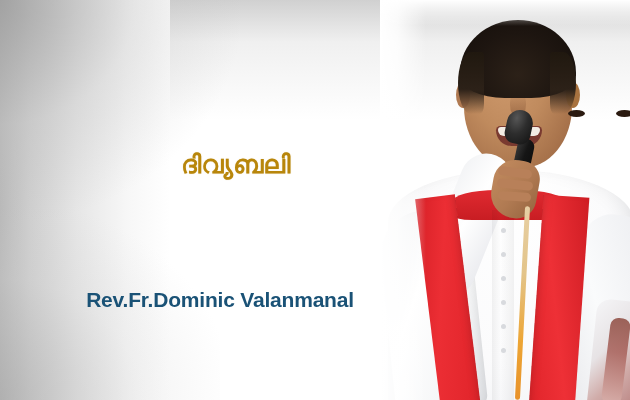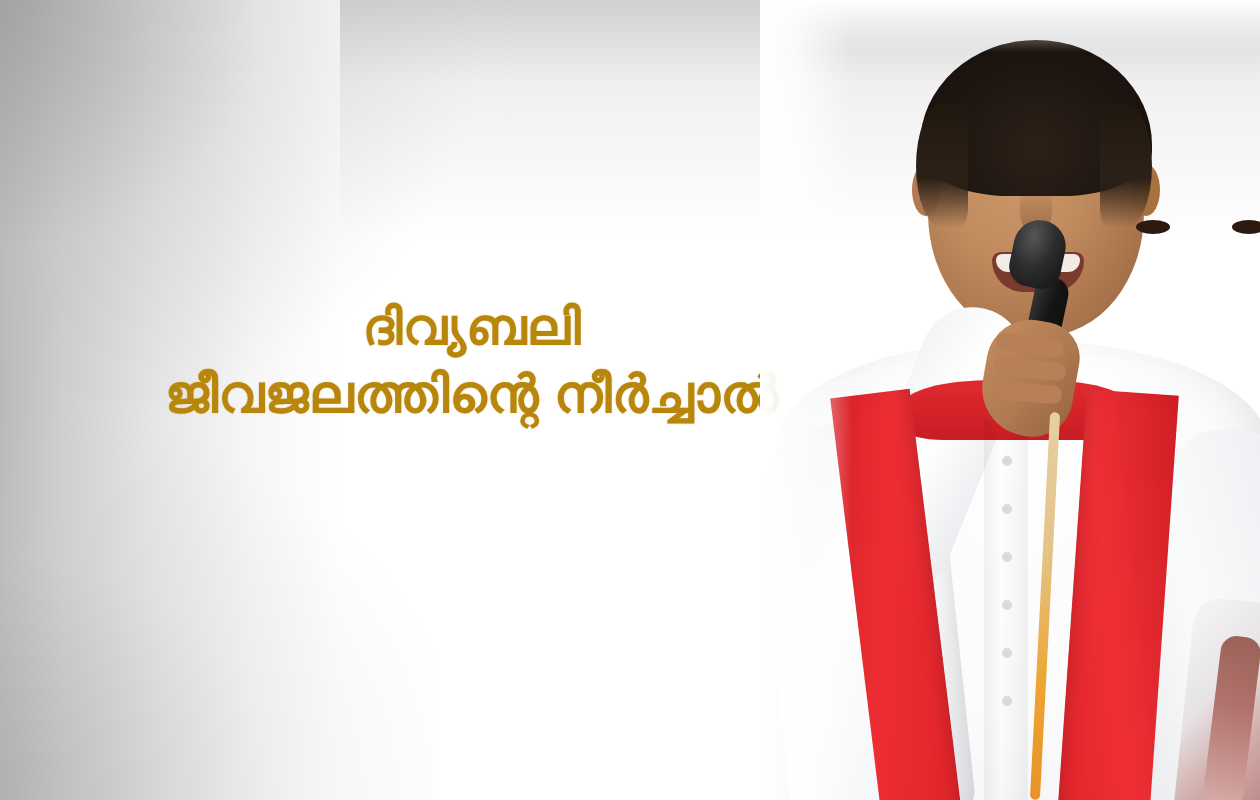--- a/index.html
+++ b/index.html
@@ -323,19 +323,19 @@
 
     <div class="ph-layer cloth-br"></div>
     <div class="ph-layer cloth-br2"></div>
 
     <div class="photo-fade-l"></div>
     <div class="photo-fade-t"></div>
   </div>
 
   <div class="text-block">
     <div class="ml-line ml-1">ദിവ്യബലി</div>
-    <div class="ml-line ml-2">ജീവജലത്തിന്റെ നീർച്ചാൽ</div>
   </div>
 
   <div class="name-block">
+    <div class="fr-name">Rev.Fr.Dominic Valanmanal</div>
   </div>
 
 </div>
 
 </body></html>

